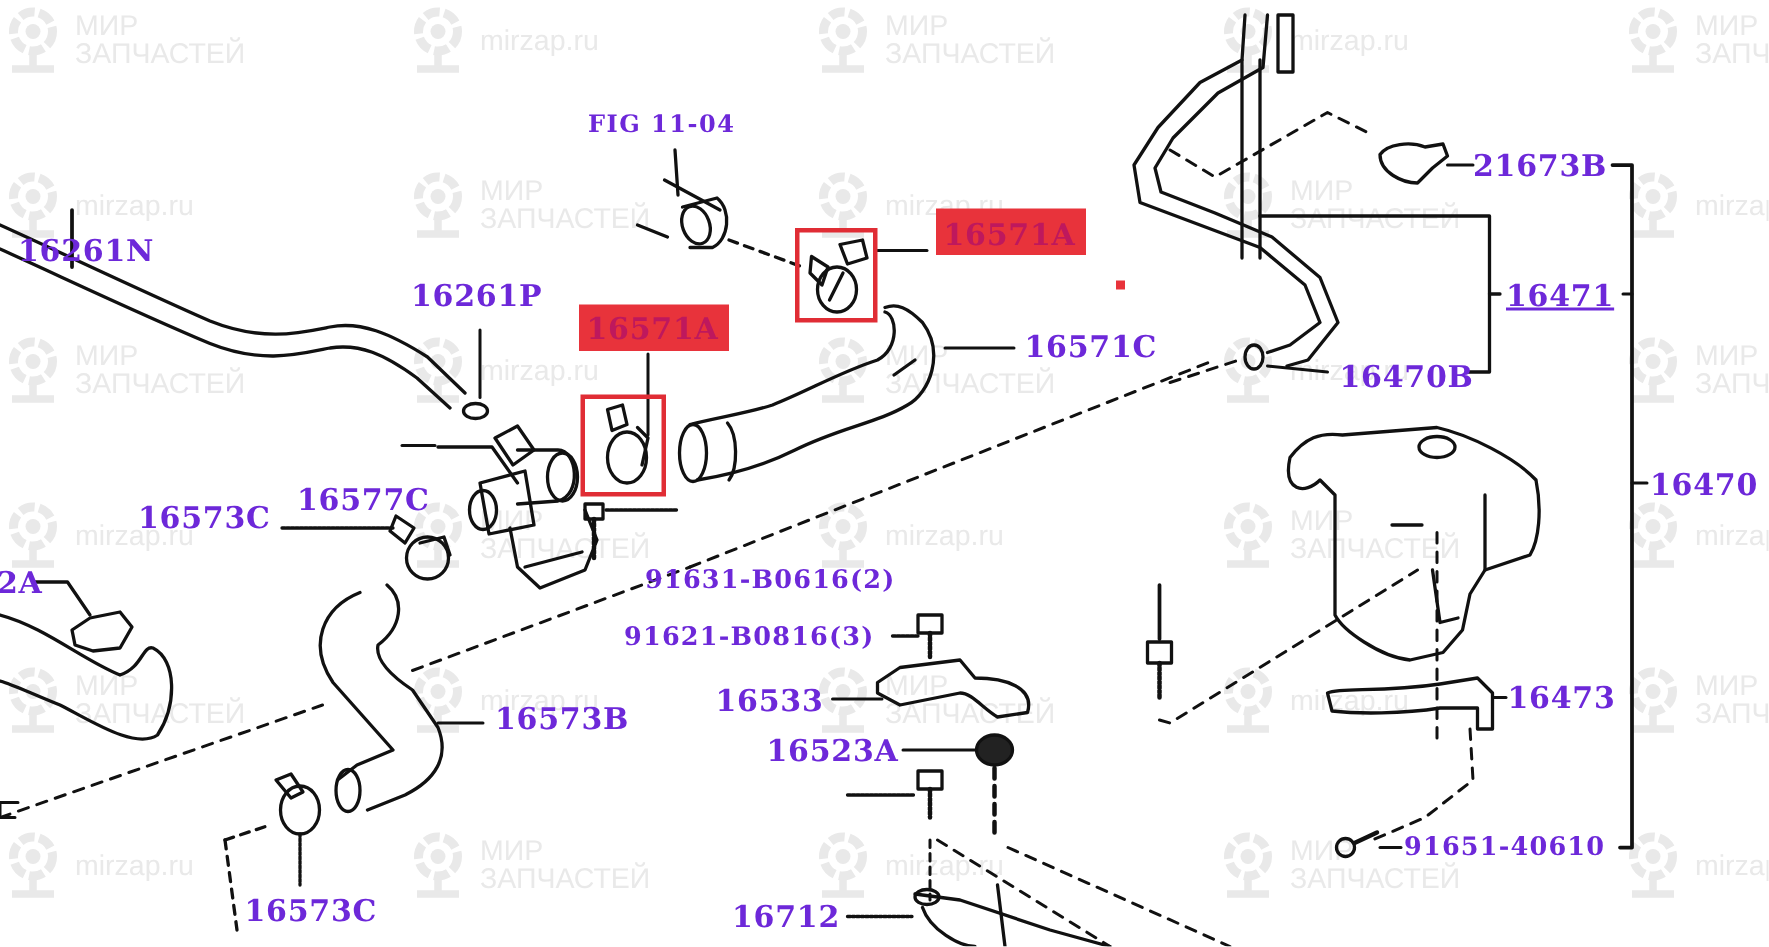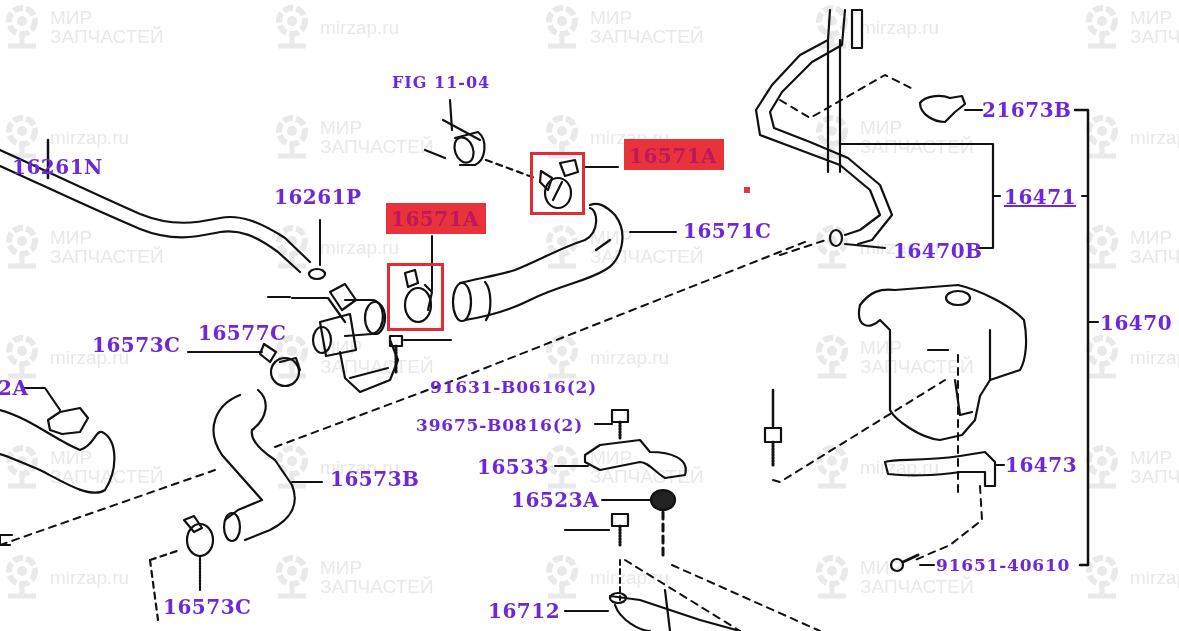--- a/index.html
+++ b/index.html
@@ -510,21 +510,21 @@
   <div class="lbl" style="left:163px;top:596px;">16573C</div>
 
   <div class="hl" style="left:386px;top:203px;width:100px;height:31px;"></div>
   <div class="lbl hl-text" style="left:391px;top:208px;">16571A</div>
 
   <div class="hl" style="left:624px;top:139px;width:100px;height:31px;"></div>
   <div class="lbl hl-text" style="left:629px;top:145px;">16571A</div>
 
   <div class="lbl" style="left:683px;top:220px;">16571C</div>
   <div class="lbl sm" style="left:430px;top:331px;margin-top:45px;">91631-B0616(2)</div>
-  <div class="lbl sm" style="left:416px;top:414px;">39675-B0816(2)</div>
+  <div class="lbl sm" style="left:416px;top:414px;">91621-B0816(3)</div>
   <div class="lbl" style="left:477px;top:456px;">16533</div>
   <div class="lbl" style="left:511px;top:489px;">16523A</div>
   <div class="lbl" style="left:488px;top:600px;">16712</div>
 
   <div class="lbl" style="left:982px;top:99px;">21673B</div>
   <div class="lbl" style="left:1004px;top:186px;text-decoration:underline;">16471</div>
   <div class="lbl" style="left:893px;top:240px;">16470B</div>
   <div class="lbl" style="left:1100px;top:312px;">16470</div>
   <div class="lbl" style="left:1005px;top:454px;">16473</div>
   <div class="lbl sm" style="left:936px;top:554px;">91651-40610</div>

